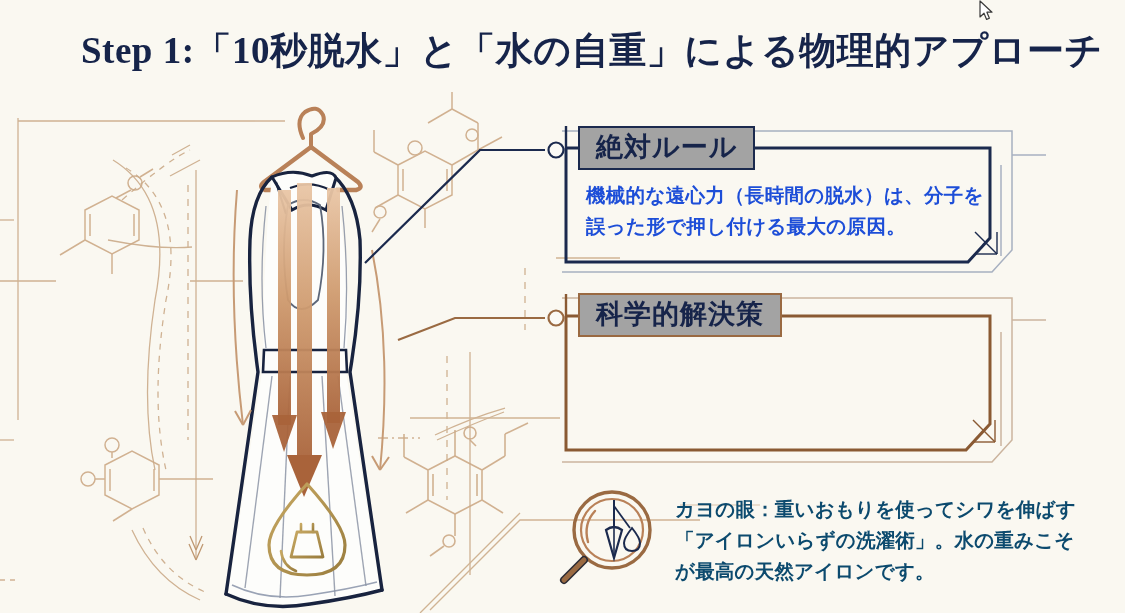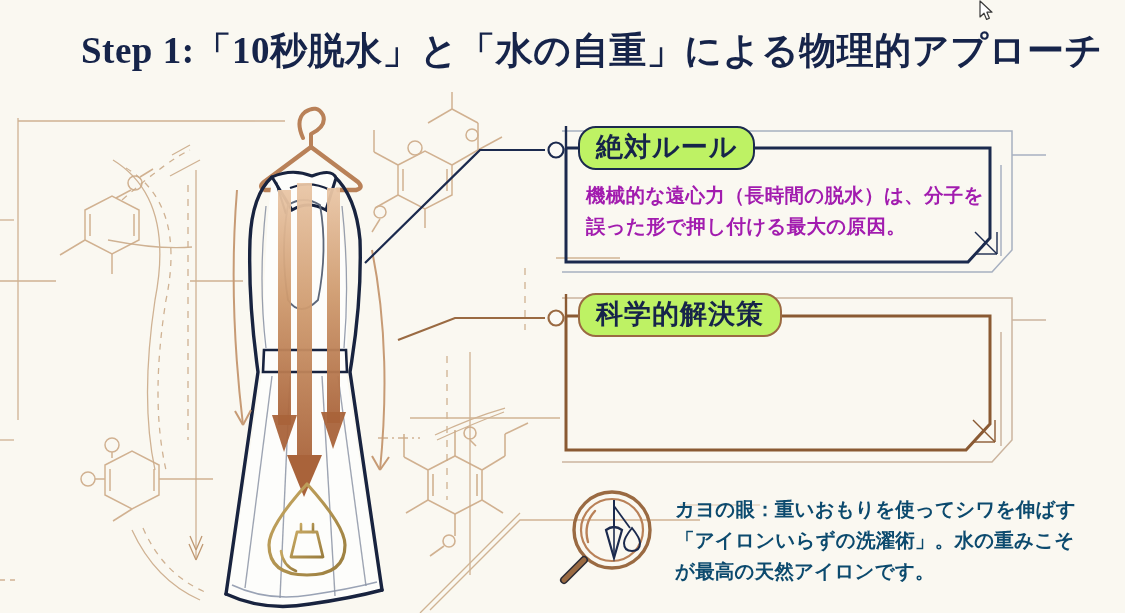--- a/index.html
+++ b/index.html
@@ -44,36 +44,35 @@
     white-space: nowrap;
     margin-left: 29px;
   }
   
   .card {
     position: absolute;
   }
   .card-badge {
     position: absolute;
     box-sizing: border-box;
-    background: #bef264;
+    background: #a3a3a3;
     display: flex;
     align-items: center;
     justify-content: center;
     padding: 2px 16px 5px 16px;
     font-weight: bold;
     letter-spacing: 1px;
     color: #16244a;
     z-index: 4;
     white-space: nowrap;
-    border-radius: 18px;
   }
   .card-body-text {
     position: absolute;
     box-sizing: border-box;
-    color: #a21caf;
+    color: #1d4ed8;
     font-weight: bold;
     font-size: 19.5px;
     line-height: 31px;
     letter-spacing: 0.3px;
     z-index: 3;
     white-space: pre-line;
   }
   #card-rule {
     left: 560px;
     top: 126px;

